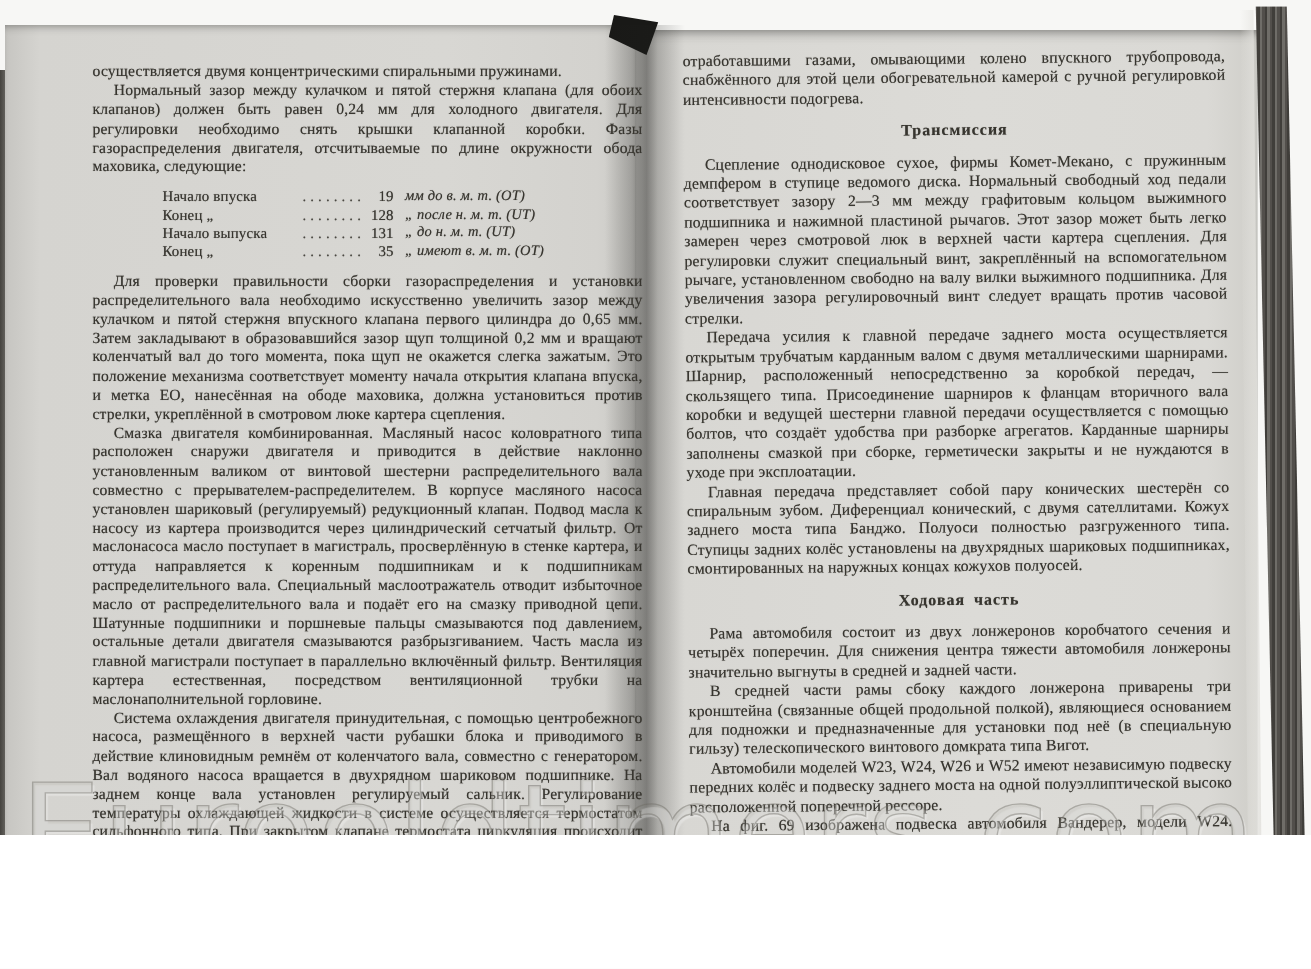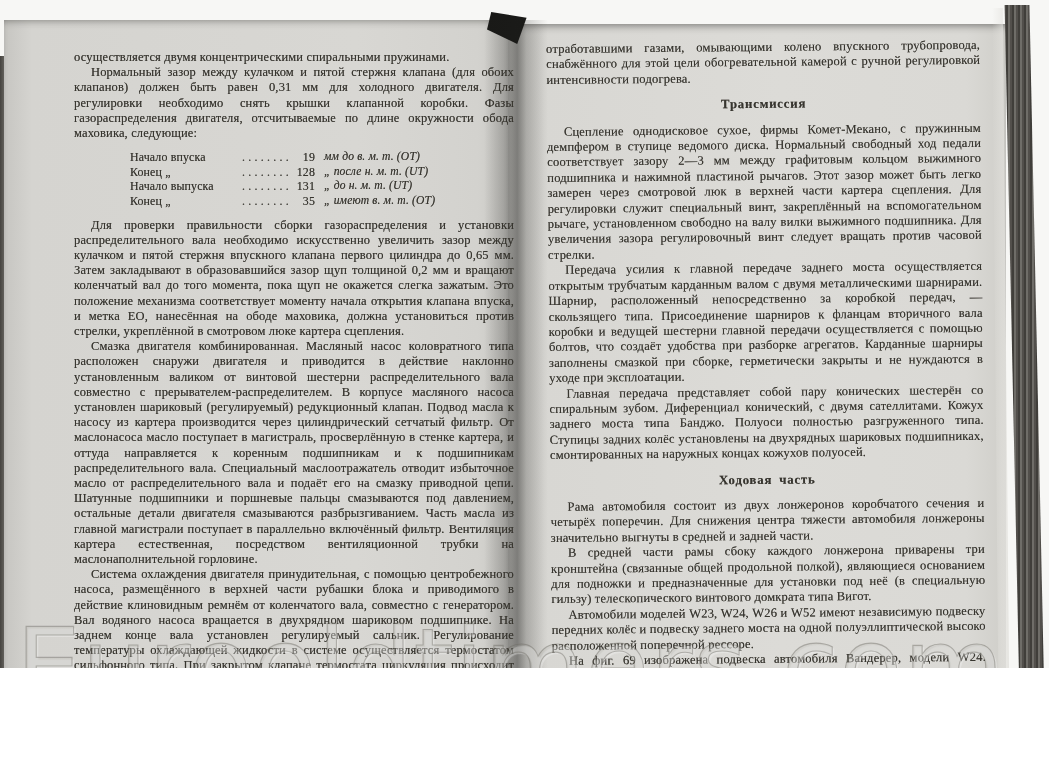--- a/index.html
+++ b/index.html
@@ -99,21 +99,21 @@
   <div class="corner-stack"></div>
   <div class="page left-page"></div>
   <div class="page right-page"></div>
   <div class="edge-highlight"></div>
   <div class="edge-band"></div>
   <div class="spine-notch"></div>
   <div class="gutter-shadow"></div>
 
   <div class="page-text lp-text">
     <p>осуществляется двумя концентрическими спиральными пружинами.</p>
-    <p class="ind">Нормальный зазор между кулачком и пятой стержня клапана (для обоих клапанов) должен быть равен 0,31 мм для холодного двигателя. Для регулировки необходимо снять крышки клапанной коробки. Фазы газораспределения двигателя, отсчитываемые по длине окружности обода маховика, следующие:</p>
+    <p class="ind">Нормальный зазор между кулачком и пятой стержня клапана (для обоих клапанов) должен быть равен 0,24 мм для холодного двигателя. Для регулировки необходимо снять крышки клапанной коробки. Фазы газораспределения двигателя, отсчитываемые по длине окружности обода маховика, следующие:</p>
 
     <div class="vtable">
       <div class="vrow">
         <span class="vlabel">Начало впуска</span>
         <span class="vleader">. . . . . . . . . . . . . . .</span>
         <span class="vnum">19</span>
         <span class="vunit">мм до в. м. т. (OT)</span>
       </div>
       <div class="vrow">
         <span class="vlabel">Конец      „</span>

